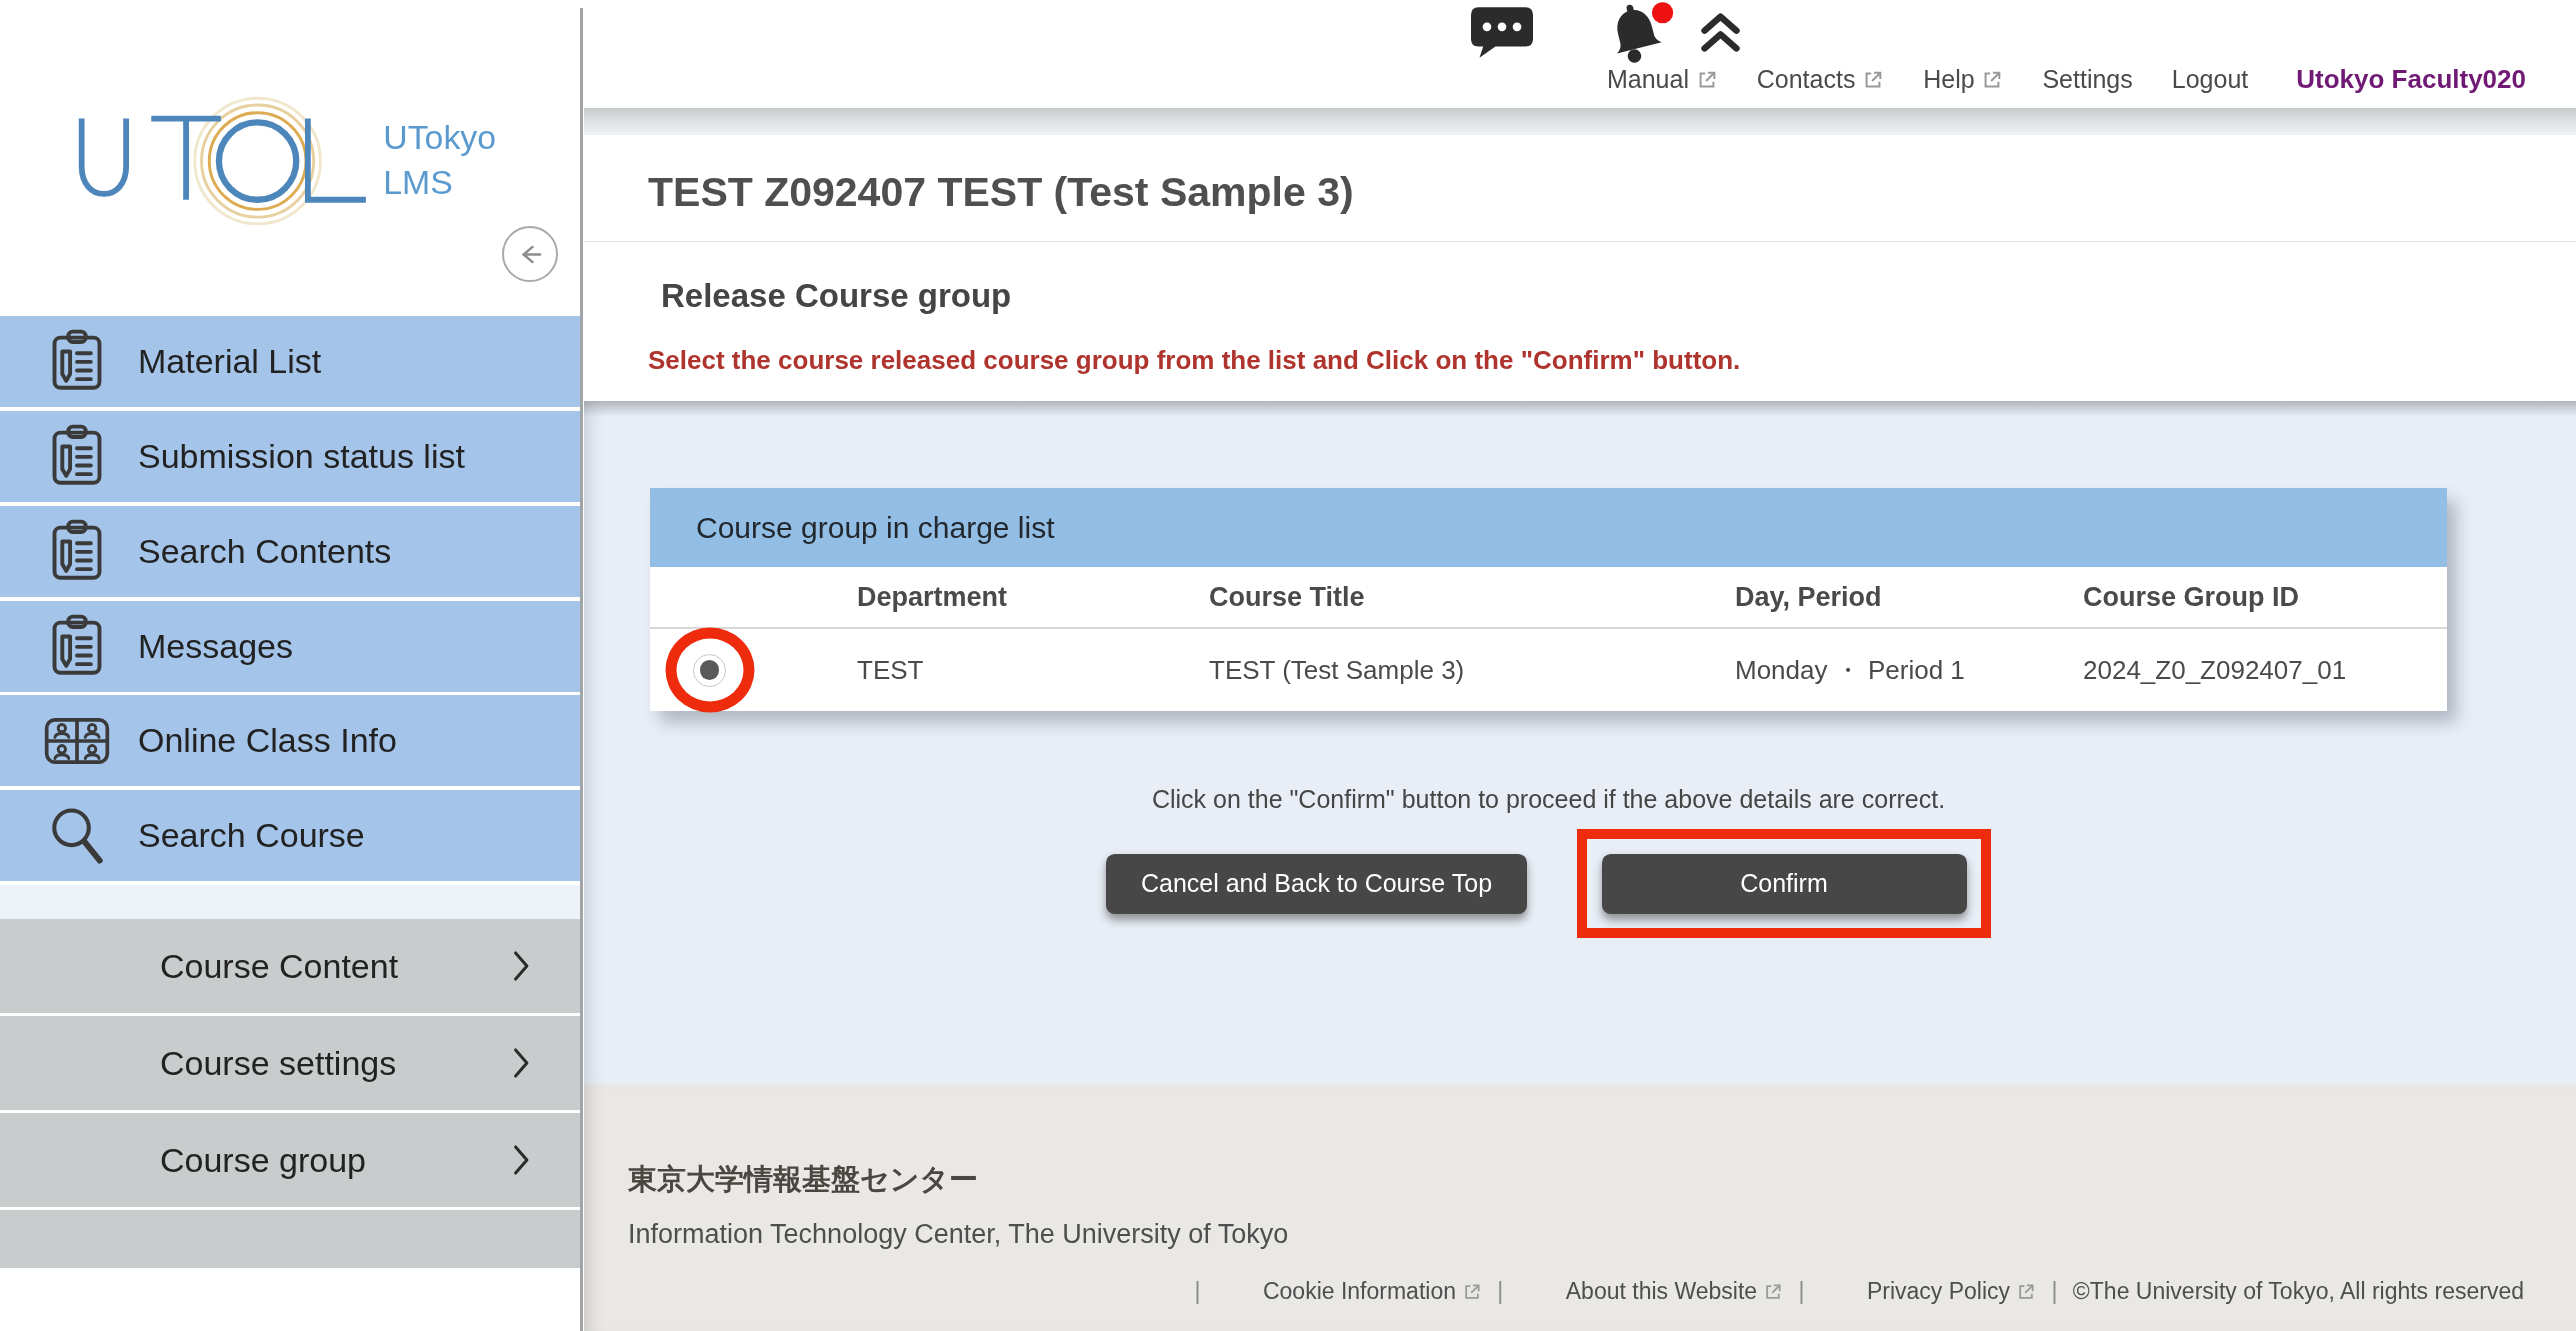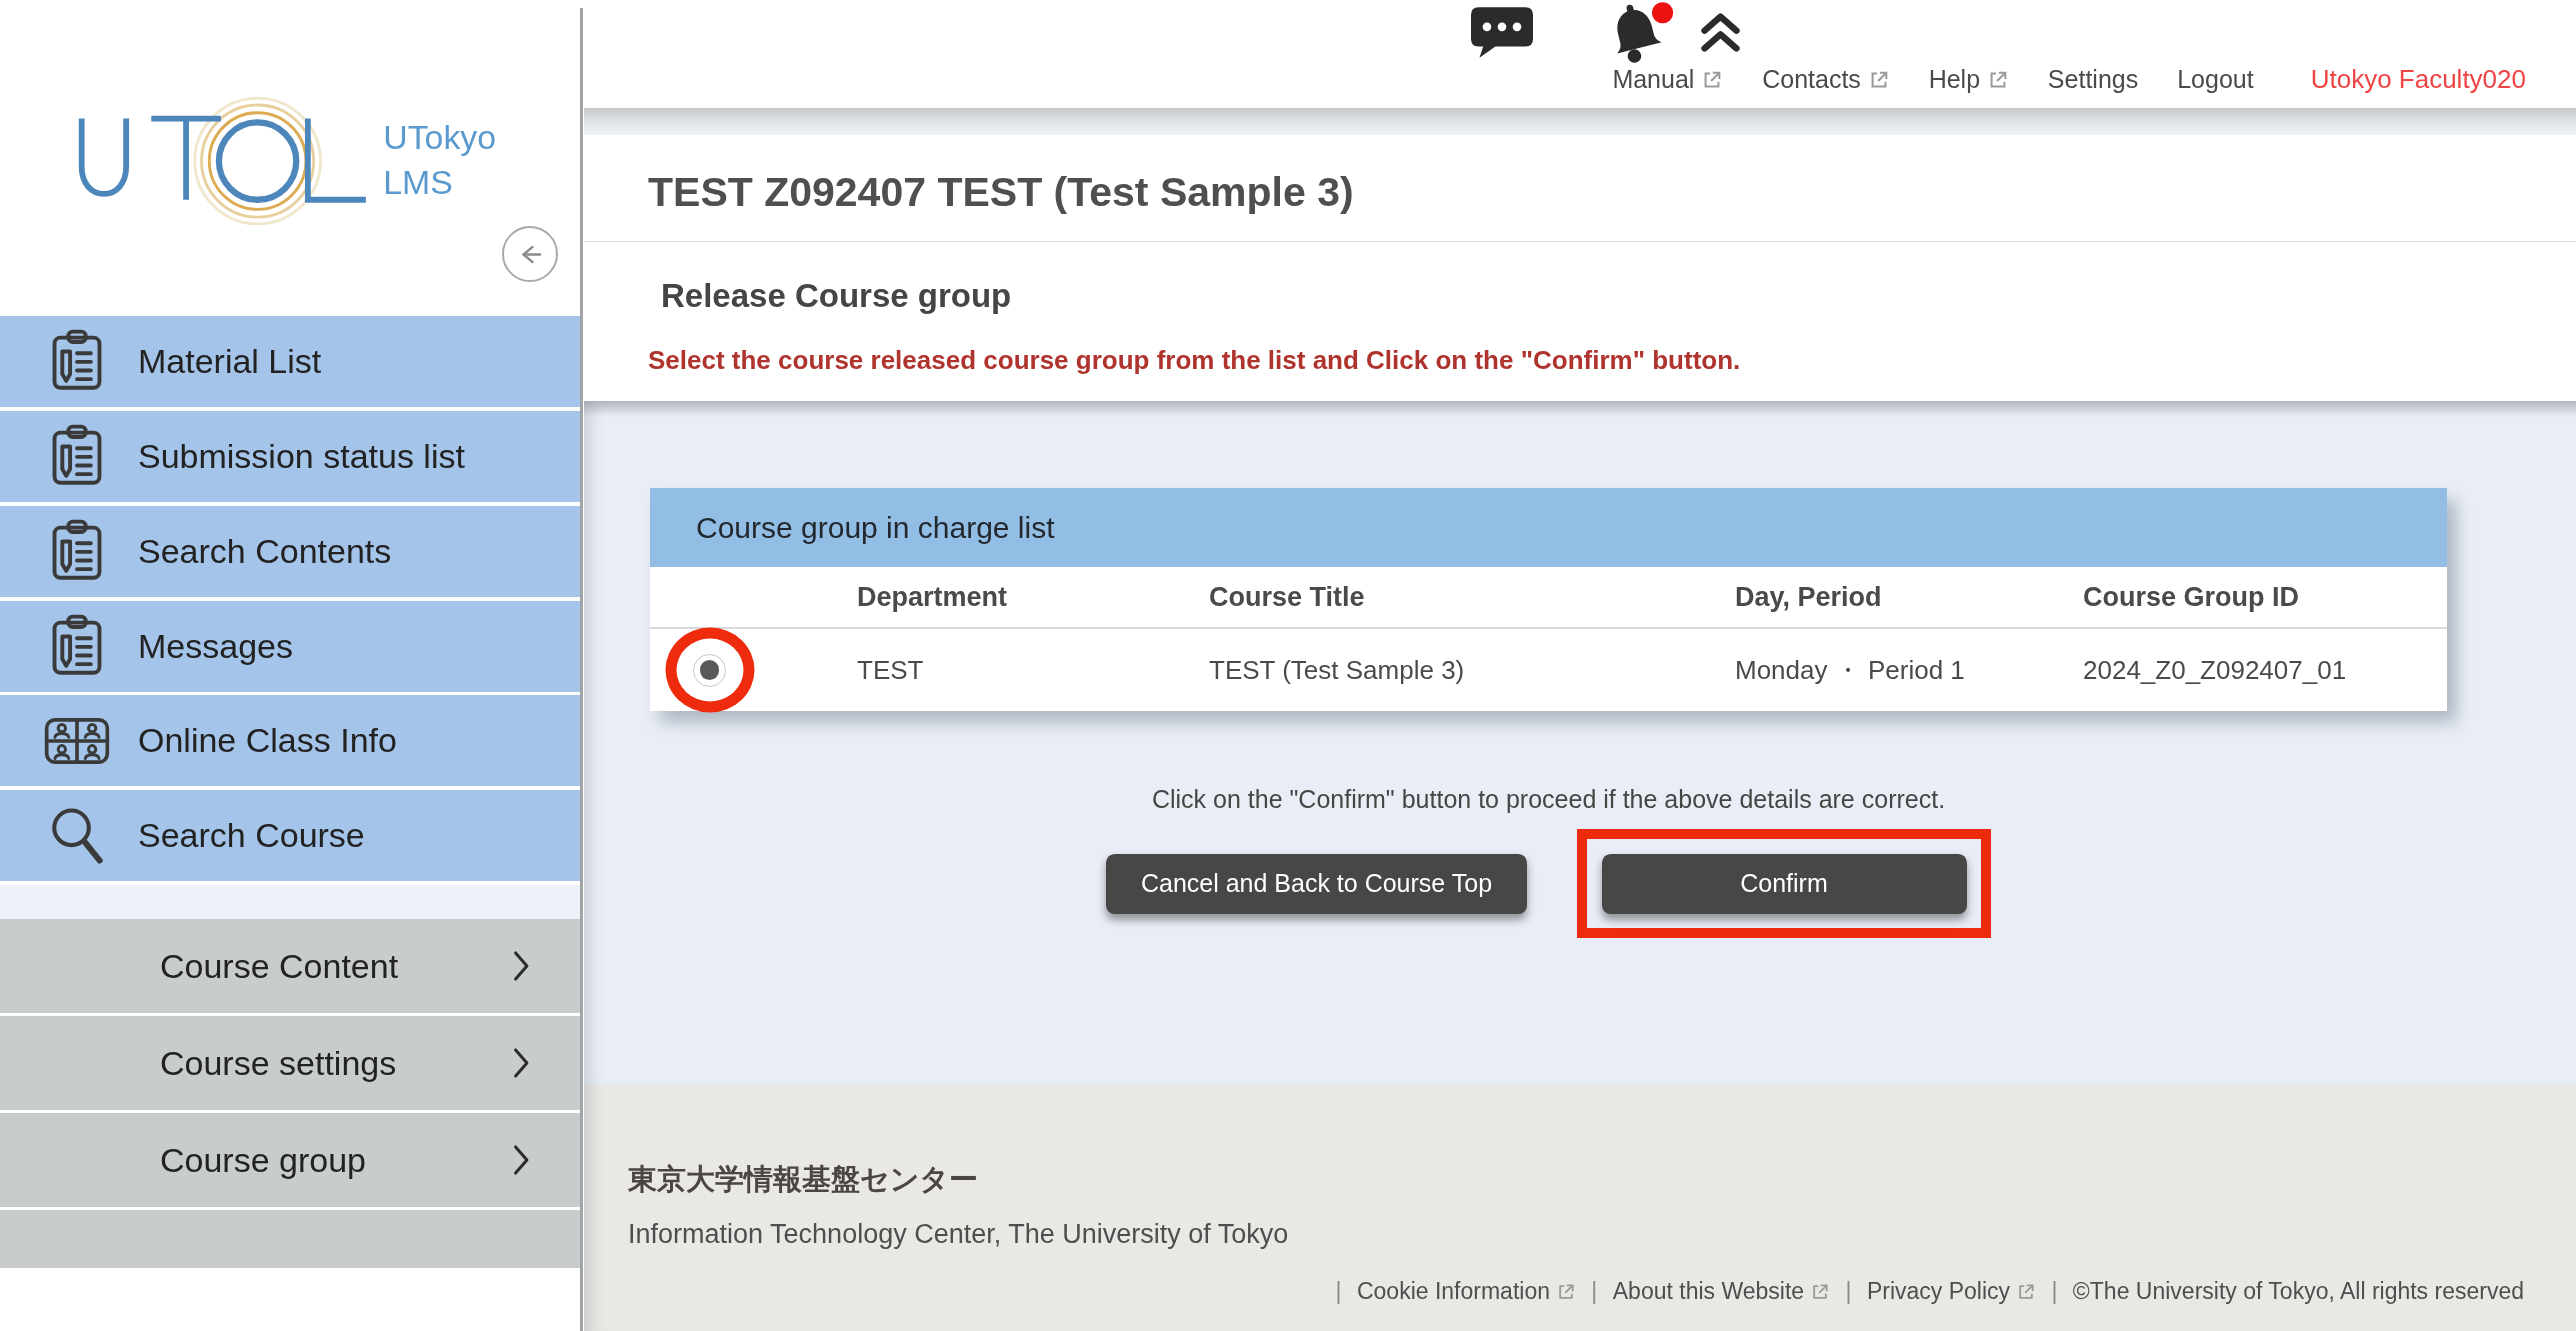--- a/index.html
+++ b/index.html
@@ -26,21 +26,21 @@
 
   
   .topbar{position:absolute;left:584px;top:0;width:1992px;height:108px;background:#fff;
           display:flex;align-items:center;flex-direction:column;}
   .topbar-icons{display:flex;align-items:center;margin-left:52px;}
   .ticon{cursor:pointer;}
   .bell-wrap{margin-left:68px;}
   .chevrons-wrap{margin-left:21px;}
   .topnav{margin-left:auto;margin-right:50px;display:flex;align-items:center;gap:39px;}
   .nav-link{font-size:25px;color:#4a4a4a;display:flex;align-items:center;gap:6.8px;cursor:pointer;white-space:nowrap;}
-  .username{font-size:26px;font-weight:normal;color:#ef4444;margin-left:18px;white-space:nowrap;}
+  .username{font-size:26px;font-weight:bold;color:#701a75;margin-left:9px;white-space:nowrap;}
   .strip{position:absolute;left:584px;top:108px;width:1992px;height:27px;
          background:linear-gradient(180deg,#c6cacb 0%,#dde1e4 45%,#eef2f6 100%);}
 
   
   .title-sec{position:absolute;left:584px;top:144px;width:1992px;height:266px;background:#fff;}
   .course-title{position:absolute;left:64px;top:25px;margin:0;font-size:41px;font-weight:bold;color:#4f4f4f;white-space:nowrap;}
   .title-divider{position:absolute;left:0;right:0;top:97px;border-top:1.9px solid #e1e1e1;}
   .page-heading{position:absolute;left:77px;top:133px;margin:0;font-size:33px;font-weight:bold;color:#454545;white-space:nowrap;}
   .red-msg{position:absolute;left:64px;top:201px;margin:0;font-size:26px;font-weight:bold;color:#b0342e;white-space:nowrap;}
 
@@ -80,21 +80,21 @@
   .red-box{border:10.6px solid #ee2b0c;padding:14.5px 14.5px;margin-left:50px;}
 
   
   .footer{position:absolute;left:584px;top:1085px;width:1992px;height:246px;background:#eae8e5;
           box-sizing:border-box;padding:75px 0 0 44px;
           box-shadow:inset 17.4px 0 17.4px -13.5px rgba(70,75,80,.22);}
   .f-jp{font-size:29px;font-weight:bold;color:#4a4641;}
   .f-en{margin-top:19.3px;font-size:27px;color:#4e4e4e;}
   .f-links{position:absolute;right:52px;top:193px;display:flex;align-items:center;gap:15.5px;
            font-size:23px;color:#4e4e4e;white-space:nowrap;}
-  .f-link{display:flex;align-items:center;gap:5.8px;cursor:pointer;color:#4e4e4e;}
+  .f-link{display:flex;align-items:center;gap:5.8px;cursor:pointer;color:#4e4e4e;margin-left:47px;}
   .f-sep{color:#8a8a8a;}
 </style>
 </head>
 <body>
 
 <div class="app">
 
   <aside class="sidebar">
     <div class="logo-area">
       <svg class="logo-svg" width="464" height="116" viewBox="0 0 480 120">

